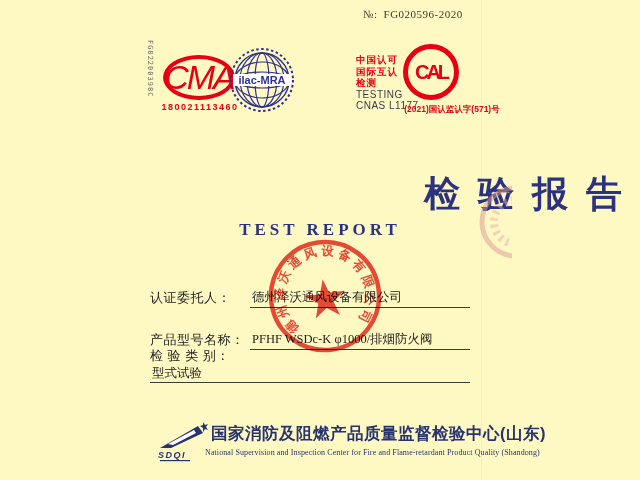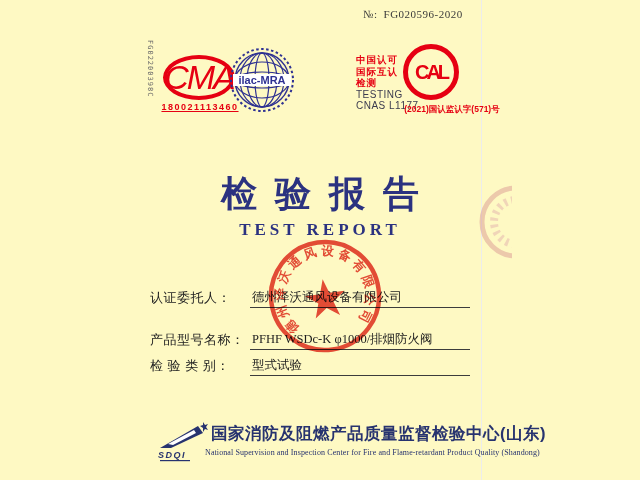--- a/index.html
+++ b/index.html
@@ -26,50 +26,50 @@
   
   .side-code{position:absolute;left:146px;top:40px;writing-mode:vertical-rl;
     font-size:7px;color:#6a6a6a;letter-spacing:1px;font-family:"DejaVu Sans Mono",monospace;}
 
   
   .cma-box{position:absolute;left:163px;top:55px;width:72px;height:45px;
     border:4px solid var(--red);border-radius:50%;
     display:flex;align-items:center;justify-content:center;}
   .cma-text{color:var(--red);font-weight:normal;font-style:italic;font-size:34px;letter-spacing:-2px;}
   .cma-number{position:absolute;left:152px;top:102px;width:96px;text-align:center;
-    color:var(--red);font-size:9px;font-weight:bold;letter-spacing:1.5px;text-decoration:underline;}
+    color:var(--red);font-size:9px;font-weight:bold;letter-spacing:1.5px;}
 
   .ilac-box{position:absolute;left:228px;top:46px;}
   .ilac-word{font-weight:bold;fill:#2e3192;font-size:11px;font-family:"Liberation Sans",sans-serif;}
 
   .cnas-box{position:absolute;left:296px;top:57px;}
   .cnas-word{font-weight:bold;fill:#2e3192;font-size:18px;font-family:"Liberation Serif",serif;letter-spacing:-1px;}
   .cnas-lines{position:absolute;left:356px;top:54px;line-height:11.5px;}
   .cnas-lines .cn{color:var(--red);font-size:9.5px;font-weight:bold;letter-spacing:1px;}
   .cnas-lines .en{color:#3b3b4f;font-size:10px;font-weight:normal;letter-spacing:0.5px;}
 
   .cal-box{position:absolute;left:403px;top:44px;width:56px;height:56px;
     border:5px solid var(--red);border-radius:50%;
     display:flex;align-items:center;justify-content:center;}
   .cal-text{color:var(--red);font-weight:bold;font-size:20px;letter-spacing:-3px;}
   .cal-caption{position:absolute;left:392px;top:104px;width:120px;text-align:center;
     color:var(--red);font-size:8.5px;font-weight:bold;}
 
   
-  .title-cn{position:absolute;left:0;top:170px;width:640px;text-align:center;
+  .title-cn{position:absolute;left:0;top:170px;width:640px;text-align:right;
     color:var(--navy);font-size:36px;font-weight:bold;letter-spacing:18px;text-indent:18px;}
   .title-en{position:absolute;left:0;top:220px;width:640px;text-align:center;
     color:var(--navy);font-family:Liberation Serif, serif;font-size:17px;font-weight:bold;letter-spacing:4px;}
 
   
   .form-row{position:absolute;left:150px;width:320px;height:19px;display:flex;}
   .form-row .label{width:100px;flex:none;font-size:13px;color:var(--ink);letter-spacing:0.5px;}
   .form-row .value{flex:1;font-size:12.5px;color:#1d1d1d;border-bottom:1px solid #3c3c3c;
     font-family:"Liberation Serif",serif;padding-left:2px;white-space:nowrap;}
-  .row-1{top:289px;} .row-2{top:320px;margin-top:11px;} .row-3{top:357px;}
+  .row-1{top:289px;} .row-2{top:320px;margin-top:11px;} .row-3{top:347px;flex-direction:column;}
 
   
   .seal{position:absolute;left:265px;top:236px;width:120px;height:120px;
     transform:rotate(-8deg);opacity:0.9;mix-blend-mode:multiply;}
   
   .edge-stamp{position:absolute;left:470px;top:180px;opacity:0.5;}
 
   
   .footer-logo{position:absolute;left:158px;top:420px;}
   .footer-cn{position:absolute;left:211px;top:423px;color:#27336f;

